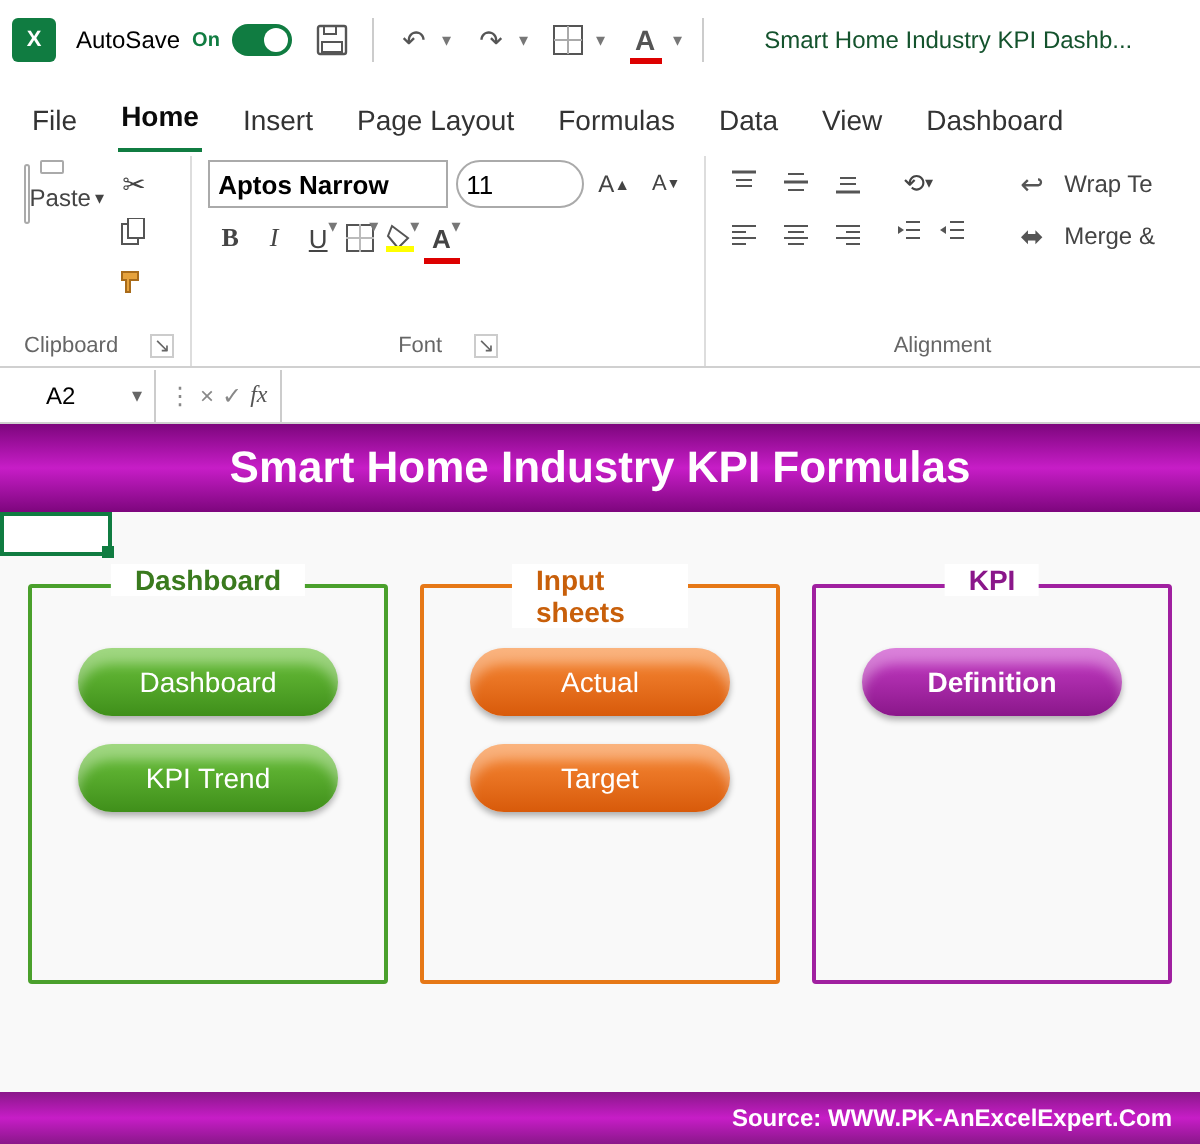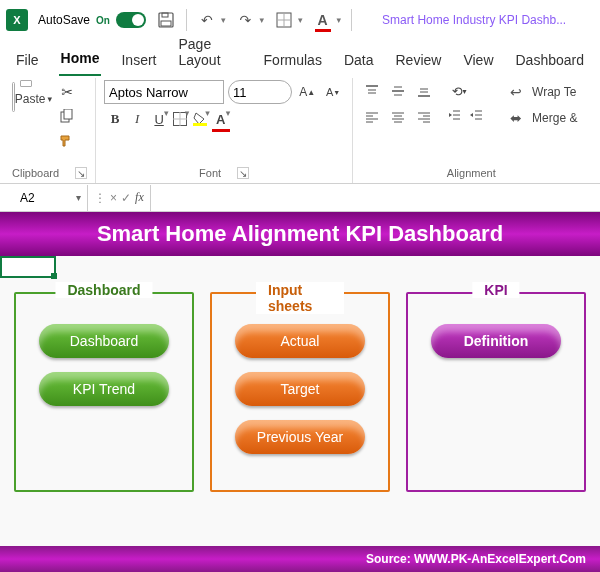--- a/index.html
+++ b/index.html
@@ -6,21 +6,21 @@
 body { width: 600px; height: 572px; overflow: hidden; background: #fff; position: relative; }
 
 
 .titlebar { height: 40px; background: #fff; display: flex; align-items: center; padding: 0 6px; gap: 10px; }
 .excel-logo { width: 22px; height: 22px; background: #107c41; border-radius: 3px; display: flex; align-items: center; justify-content: center; color: #fff; font-weight: bold; font-size: 11px; }
 .autosave { display: flex; align-items: center; gap: 6px; font-size: 12px; justify-content: flex-end; }
 .toggle { width: 30px; height: 16px; background: #107c41; border-radius: 8px; position: relative; }
 .toggle::after { content: ""; position: absolute; right: 2px; top: 2px; width: 12px; height: 12px; background: #fff; border-radius: 50%; }
 .qat-icon { width: 20px; height: 20px; display: flex; align-items: center; justify-content: center; color: #555; font-size: 14px; }
 .qat-sep { width: 1px; height: 22px; background: #ccc; }
-.doctitle { font-size: 12px; color: #8b5cf6; margin-left: 20px; }
+.doctitle { font-size: 12px; color: #14532d; margin-left: 20px; }
 .dd { font-size: 9px; color: #777; margin-left: -6px; }
 
 
 .tabsrow { height: 36px; display: flex; align-items: flex-end; padding: 0 14px; gap: 18px; font-size: 14px; color: #333; }
 .tab { padding: 6px 2px 8px; cursor: pointer; }
 .tab.active { font-weight: bold; border-bottom: 2px solid #107c41; color: #0a0a0a; }
 
 
 .ribbon { height: 108px; background: #fff; border-bottom: 1px solid #d0d0d0; display: flex; padding: 2px 4px 0; }
 .group { border-right: 1px solid #ddd; display: flex; flex-direction: column; justify-content: space-between; padding: 2px 8px 2px 8px; }
@@ -29,37 +29,37 @@
 .launcher { font-size: 10px; color: #666; border: 1px solid #ccc; width: 12px; height: 12px; display: flex; align-items: center; justify-content: center; }
 .icon-btn { width: 26px; height: 24px; display: flex; align-items: center; justify-content: center; font-size: 14px; color: #444; cursor: pointer; border-radius: 3px; }
 .icon-btn.small { width: 22px; height: 22px; font-size: 13px; }
 .paste-big { display: flex; flex-direction: row; align-items: center; width: 40px; padding-top: 2px; }
 .clipboard-icon { width: 26px; height: 30px; border: 1px solid #aaa; border-radius: 2px; position: relative; background: #fff; }
 .clipboard-icon::before { content: ""; position: absolute; top: -3px; left: 7px; width: 10px; height: 5px; border: 1px solid #aaa; background: #fff; border-radius: 1px;}
 .paste-label { font-size: 12px; color: #444; margin-top: 4px; display:flex; align-items:center; gap:2px;}
 .mini-col { display: flex; flex-direction: column; gap: 0px; }
 .font-row1 { display:flex; gap:4px; align-items:center; }
 .font-select { height: 24px; border: 1px solid #aaa; font-size: 13px; padding: 1px 4px; background:#fff; }
-.font-name { width: 120px; }
+.font-name { width: 120px; font-weight: bold; }
 .font-size { width: 64px; border-radius: 12px; }
 .row2 { display:flex; gap:0px; margin-top:4px; }
 .boldB { font-weight:bold; font-family:Georgia,serif; }
 .italicI { font-style:italic; font-family:Georgia,serif; }
 .underU { text-decoration:underline; }
 .fontA { position:relative; font-weight:bold; }
 .fontA::after { content:""; position:absolute; bottom:-2px; left:2px; right:2px; height:3px; background:#d00; }
 .align-grid { display:grid; grid-template-columns:repeat(3,24px); grid-template-rows:repeat(2,24px); gap:2px; }
 .align-extra { display:flex; flex-direction:column; gap:2px; margin-left:4px;}
 .wrap-merge { display:flex; flex-direction:column; gap:2px; margin-left:6px; }
 .wm-item { display:flex; align-items:center; gap:4px; height:24px; font-size:12px; color:#444; padding:0 4px; cursor:pointer;}
 .wm-icon { width:18px; font-size:14px; color:#555;}
 
 
 .fbar { height: 28px; display:flex; align-items:center; border-bottom:1px solid #d0d0d0; }
-.namebox { width:78px; height:26px; border-right:1px solid #ccc; display:flex; align-items:center; padding:0 10px; font-size:12px; position:relative;margin-left:10px; }
+.namebox { width:78px; height:26px; border-right:1px solid #ccc; display:flex; align-items:center; padding:0 23px; font-size:12px; position:relative; }
 .namebox::after { content:"▾"; position:absolute; right:6px; font-size:10px; color:#666; }
 .fx-icons { display:flex; align-items:center; gap:4px; padding:0 6px; color:#888; font-size:12px; border-right:1px solid #ccc; height:26px;}
 .fx-icons span { cursor:pointer; }
 .fx-label { font-style:italic; font-family:Georgia,serif; color:#555; }
 .formula-input { flex:1; height:26px; border:none; outline:none; font-size:12px; padding:0 6px; }
 
 
 .sheet { position:relative; height: 360px; background:#f9f9f9; padding:0; }
 .banner-grad { height:44px; background:linear-gradient(180deg,#7d067d 0%,#c71dc7 50%,#7d067d 100%); display:flex; align-items:center; justify-content:center; color:#fff; font-size:22px; font-weight:bold; font-family:Arial,sans-serif; }
 .sel-cell { position:absolute; top:44px; left:0; width:56px; height:22px; border:2px solid #107c41; background:#fff; }
@@ -117,21 +117,20 @@
   <span class="doctitle">Smart Home Industry KPI Dashb...</span>
 </div>
 
 <div class="tabsrow">
   <div class="tab">File</div>
   <div class="tab active">Home</div>
   <div class="tab">Insert</div>
   <div class="tab">Page Layout</div>
   <div class="tab">Formulas</div>
   <div class="tab">Data</div>
-  <div class="tab">Review</div>
   <div class="tab">View</div>
   <div class="tab">Dashboard</div>
 </div>
 
 <div class="ribbon">
 
   <div class="group">
     <div class="group-body">
       <div class="paste-big">
         <div class="clipboard-icon"></div>
@@ -295,35 +294,34 @@
     <span>⋮</span>
     <span>×</span>
     <span>✓</span>
     <span class="fx-label">fx</span>
   </div>
   <input class="formula-input" value="" style="">
 </div>
 
 <div class="sheet">
   <div class="banner-grad">
-      <span>Smart Home Alignment KPI Dashboard</span>
+      <span>Smart Home Industry KPI Formulas</span>
     </div>
   <div class="sel-cell"></div>
 
   <div class="panels">
     <div class="panel green">
       <div class="panel-legend">Dashboard</div>
       <div class="pill green">Dashboard</div>
       <div class="pill green">KPI Trend</div>
     </div>
     <div class="panel orange">
       <div class="panel-legend">Input sheets</div>
       <div class="pill orange">Actual</div>
       <div class="pill orange">Target</div>
-      <div class="pill orange">Previous Year</div>
     </div>
     <div class="panel purple">
       <div class="panel-legend">KPI</div>
       <div class="pill purple">Definition</div>
     </div>
   </div>
 
   <div class="footer-grad">
       <span>Source: WWW.PK-AnExcelExpert.Com</span>
     </div>

